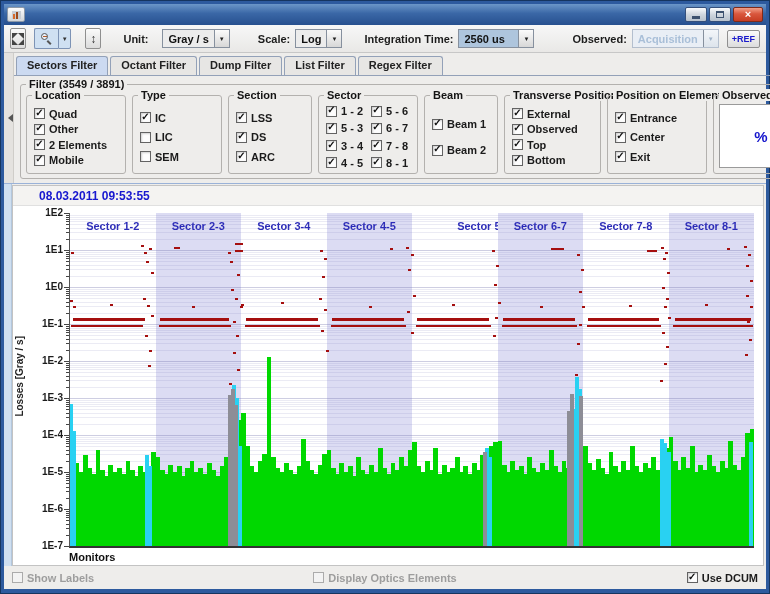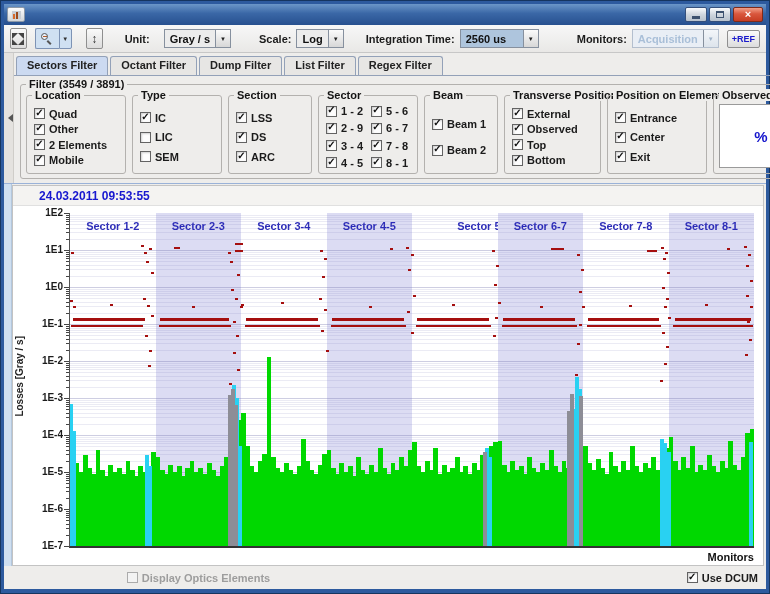--- a/index.html
+++ b/index.html
@@ -70,21 +70,21 @@
   .obs-box{flex:1;background:#fff;border:1px solid #9a9a9a;display:flex;align-items:center;justify-content:center;font-size:15px;font-weight:bold;color:#1515cc;}
   
   .chart-row{flex:1;display:flex;}
   .chart-strip{width:8px;background:#cfdff0;border-right:1px solid #b3c7dd;}
   .chart-panel{flex:1;position:relative;background:#fff;border:1px solid #c3c3c3;margin:1px 2px 0 0;}
   .chart-header{position:absolute;left:0;top:0;right:0;height:20px;display:flex;align-items:center;justify-content:space-between;padding:0 8px 0 26px;background:#f4f3f1;border-bottom:1px solid #e0e0e0;}
   .total-losses{font-size:12px;font-weight:bold;color:#1717cf;}
   .timestamp{font-size:12px;font-weight:bold;color:#1717cf;}
   .ylabel{position:absolute;left:1px;top:150px;writing-mode:vertical-rl;transform:rotate(180deg);font-size:10px;font-weight:bold;color:#222;}
   .plot{position:absolute;left:56px;top:27px;right:9px;bottom:17px;background:#fff;border-left:1px solid #555;border-bottom:2px solid #333;overflow:hidden;}
-  .xlabel{position:absolute;left:56px;right:9px;bottom:2px;text-align:right;font-size:11px;font-weight:bold;color:#111;}
+  .xlabel{position:absolute;left:56px;right:9px;bottom:2px;text-align:left;font-size:11px;font-weight:bold;color:#111;}
   .band{position:absolute;top:0;bottom:0;}
   .seclabel{position:absolute;top:7px;text-align:center;font-size:11px;font-weight:bold;color:#2b2bb8;}
   .gl{position:absolute;left:0;right:0;height:1px;}
   .gl.minor{background:rgba(130,130,185,.16);}
   .gl.major{background:rgba(110,110,170,.34);}
   .bar{position:absolute;bottom:0;}
   .redseg{position:absolute;}
   .ytick-lab{position:absolute;width:34px;text-align:right;font-size:10px;font-weight:bold;color:#1c1c1c;}
   .ytick{position:absolute;height:1px;background:#444;}
   
@@ -151,21 +151,21 @@
         <span class="val">Log</span>
         <span class="arr">▼</span>
       </div>
 
       <span class="tb-label" style="margin-left:22px">Integration Time:</span>
       <div class="combo hl" style="width:106px;margin-left:5px">
         <span class="val">2560 us</span>
         <span class="arr">▼</span>
       </div>
 
-      <span class="tb-label" style="margin-left:38px">Monitors:</span>
+      <span class="tb-label" style="margin-left:38px">Observed:</span>
       <div class="combo disabled" style="width:100px;margin-left:5px">
         <span class="val">Acquisition</span>
         <span class="arr">▼</span>
       </div>
 
       <div class="refbtn">
           <span>+REF</span>
         </div>
     </div>
 
@@ -261,21 +261,21 @@
                   <span class="cb">
                     <span class="box">
                       <span class="mark">✓</span>
                     </span>
                     <span class="lbl">5 - 6</span>
                   </span>
                   <span class="cb">
                     <span class="box">
                       <span class="mark">✓</span>
                     </span>
-                    <span class="lbl">2 - 9</span>
+                    <span class="lbl">5 - 3</span>
                   </span>
                   <span class="cb">
                     <span class="box">
                       <span class="mark">✓</span>
                     </span>
                     <span class="lbl">6 - 7</span>
                   </span>
                   <span class="cb">
                     <span class="box">
                       <span class="mark">✓</span>
@@ -373,21 +373,21 @@
             </div>
           </div>
         </div>
       </div>
     </div>
 
     <div class="chart-row">
       <div class="chart-strip"></div>
       <div class="chart-panel" id="chart-panel">
         <div class="chart-header">
-          <span class="timestamp">24.03.2011 09:53:55</span>
+          <span class="timestamp">08.03.2011 09:53:55</span>
         </div>
         <div class="ylabel">Losses [Gray / s]</div>
         <div class="plot" id="plot">
             <div class="seclabel" style="left: 0px; width: 85.5px; color: rgb(43, 43, 184);">Sector 1-2</div>
             <div class="band" style="left: 85.5px; width: 85.5px; background: rgb(220, 220, 243);"></div>
             <div class="seclabel" style="left: 85.5px; width: 85.5px; color: rgb(43, 43, 184);">Sector 2-3</div>
             <div class="seclabel" style="left: 171px; width: 85.5px; color: rgb(43, 43, 184);">Sector 3-4</div>
             <div class="band" style="left: 256.5px; width: 85.5px; background: rgb(220, 220, 243);"></div>
             <div class="seclabel" style="left: 256.5px; width: 85.5px; color: rgb(43, 43, 184);">Sector 4-5</div>
             <div class="seclabel" style="left: 359px; width: 85.5px; color: rgb(43, 43, 184); margin-left: 12px;">Sector 5-6</div>
@@ -859,20 +859,26 @@
             <div class="ytick" style="left: 53px; width: 3px; top: 35.2084px;"></div>
             <div class="ytick" style="left: 53px; width: 3px; top: 32.7314px;"></div>
             <div class="ytick" style="left: 53px; width: 3px; top: 30.5857px;"></div>
             <div class="ytick" style="left: 53px; width: 3px; top: 28.693px;"></div>
           </div>
         <div class="xlabel">Monitors</div>
       </div>
     </div>
 
     <div class="footer">
+      <div class="zone" id="fz-l">
+          <span class="cb disabled">
+            <span class="box"></span>
+            <span class="lbl">Show Labels</span>
+          </span>
+        </div>
       <div class="zone c" id="fz-c">
           <span class="cb disabled">
             <span class="box"></span>
             <span class="lbl">Display Optics Elements</span>
           </span>
         </div>
       <div class="zone r" id="fz-r">
           <span class="cb">
             <span class="box">
               <span class="mark">✓</span>

